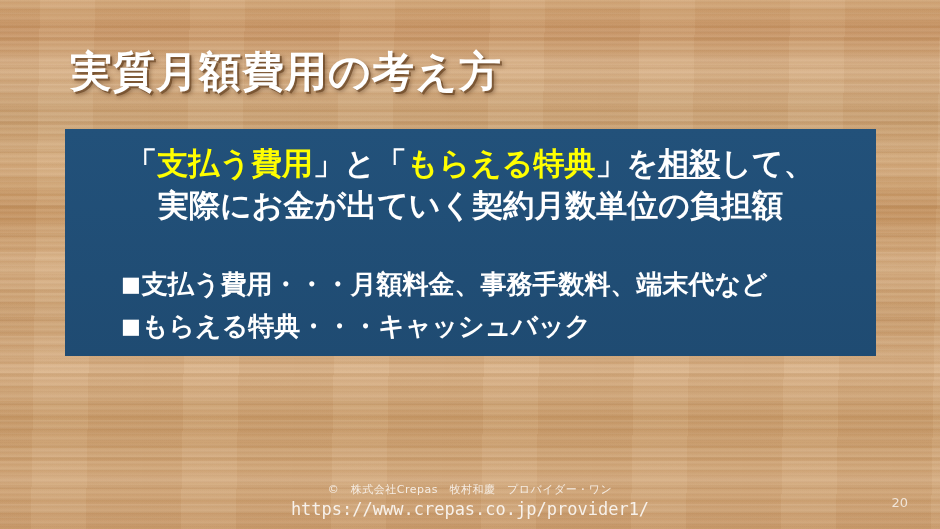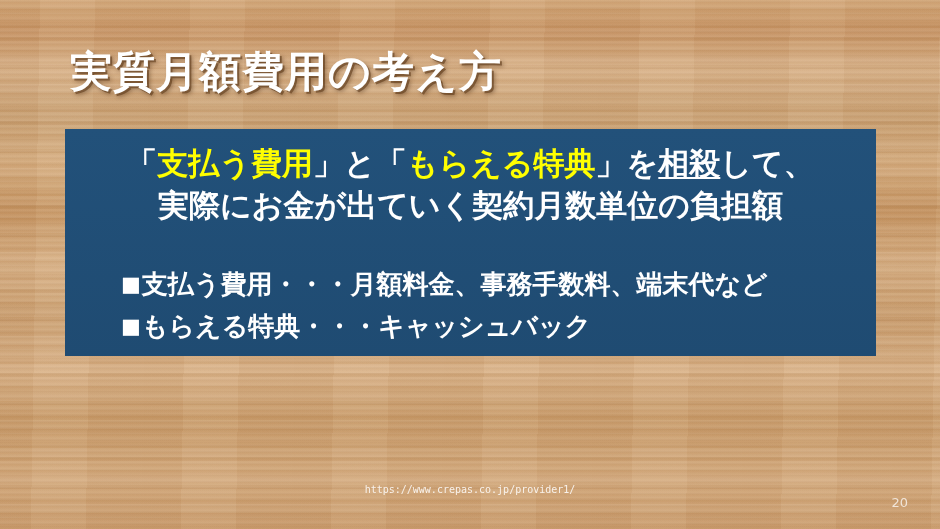--- a/index.html
+++ b/index.html
@@ -124,21 +124,21 @@
     width: 940px;
     text-align: center;
     color: rgba(255,255,255,0.80);
     line-height: 1.35;
   }
   #footer-credit {
     font-size: 11px;
     letter-spacing: 0.5px;
   }
   #footer-url {
-    font-size: 10px;
+    font-size: 17px;
     font-family: "DejaVu Sans Mono", "Liberation Mono", monospace;
     letter-spacing: 0px;
     color: rgba(255,255,255,0.85);
   }
 
   #page-number {
     position: absolute;
     right: 32px;
     top: 495px;
     font-size: 13px;
@@ -164,18 +164,19 @@
       <span class="bullet-mark">■</span><span>支払う費用・・・月額料金、事務手数料、端末代など</span>
     </div>
 
     <div class="bullet-line" id="bullet-2">
       <span class="bullet-mark">■</span><span>もらえる特典・・・キャッシュバック</span>
     </div>
 
   </div>
 
   <div id="footer">
+    <div id="footer-credit">©　株式会社Crepas　牧村和慶　プロバイダー・ワン</div>
     <div id="footer-url">https://www.crepas.co.jp/provider1/</div>
   </div>
 
   <div id="page-number">20</div>
 
 </div>
 
 </body></html>

